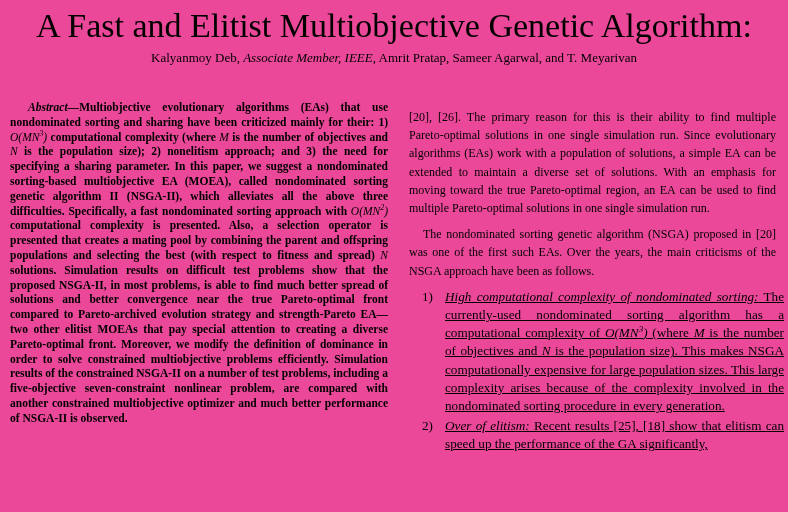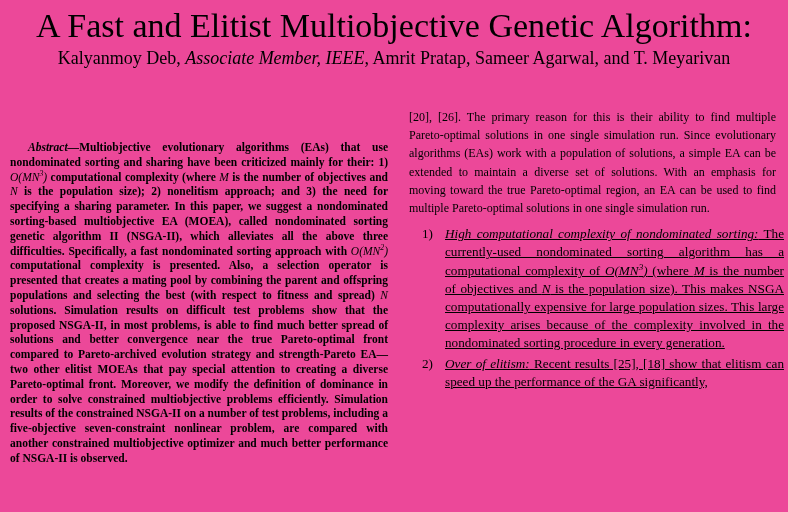--- a/index.html
+++ b/index.html
@@ -14,32 +14,32 @@
   }
   .header { text-align: center; padding-top: 5px; }
   .paper-title {
     font-size: 34px;
     font-weight: normal;
     line-height: 42px;
     margin: 0;
     letter-spacing: 0px;
   }
   .authors {
-    font-size: 18px;
+    font-size: 13px;
     line-height: 18px;
     margin-top: 2px;
   }
   .columns {
     display: flex;
     margin-top: 33px;
     padding-left: 10px;
     padding-right: 4px;
     gap: 13px;
   }
-  .col-left  { width: 378px; flex: 0 0 378px; margin-top: 40px; }
+  .col-left  { width: 378px; flex: 0 0 378px; }
   .col-right { width: 383px; flex: 1; }
 
   .abstract {
     margin: 0;
     font-weight: bold;
     font-size: 11.5px;
     line-height: 14.8px;
     text-align: justify;
     text-indent: 18px;
   }
@@ -88,20 +88,21 @@
   </div>
 
   <div class="columns">
 
     <div class="col-left">
       <p class="abstract"><span class="sg-bi">Abstract—</span><span>Multiobjective evolutionary algorithms (EAs) that use nondominated sorting and sharing have been criticized mainly for their: 1) </span><span class="sg-m">O(MN</span><span class="sg-msup">3</span><span class="sg-m">)</span><span> computational complexity (where </span><span class="sg-m">M</span><span> is the number of objectives and </span><span class="sg-m">N</span><span> is the population size); 2) nonelitism approach; and 3) the need for specifying a sharing parameter. In this paper, we suggest a nondominated sorting-based multiobjective EA (MOEA), called nondominated sorting genetic algorithm II (NSGA-II), which alleviates all the above three difficulties. Specifically, a fast nondominated sorting approach with </span><span class="sg-m">O(MN</span><span class="sg-msup">2</span><span class="sg-m">)</span><span> computational complexity is presented. Also, a selection operator is presented that creates a mating pool by combining the parent and offspring populations and selecting the best (with respect to fitness and spread) </span><span class="sg-m">N</span><span> solutions. Simulation results on difficult test problems show that the proposed NSGA-II, in most problems, is able to find much better spread of solutions and better convergence near the true Pareto-optimal front compared to Pareto-archived evolution strategy and strength-Pareto EA—two other elitist MOEAs that pay special attention to creating a diverse Pareto-optimal front. Moreover, we modify the definition of dominance in order to solve constrained multiobjective problems efficiently. Simulation results of the constrained NSGA-II on a number of test problems, including a five-objective seven-constraint nonlinear problem, are compared with another constrained multiobjective optimizer and much better performance of NSGA-II is observed.</span></p>
     </div>
 
     <div class="col-right">
       <p class="body-par"><span>[20], [26]. The primary reason for this is their ability to find multiple Pareto-optimal solutions in one single simulation run. Since evolutionary algorithms (EAs) work with a population of solutions, a simple EA can be extended to maintain a diverse set of solutions. With an emphasis for moving toward the true Pareto-optimal region, an EA can be used to find multiple Pareto-optimal solutions in one single simulation run.</span></p>
+      <p class="body-par par-indent"><span>The nondominated sorting genetic algorithm (NSGA) proposed in [20] was one of the first such EAs. Over the years, the main criticisms of the NSGA approach have been as follows.</span></p>
 
       <div class="criticism-list">
         <div class="list-item">
           <span class="num">1)</span>
           <span class="txt"><span class="sg-i">High computational complexity of nondominated sorting:</span><span> The currently-used nondominated sorting algorithm has a computational complexity of </span><span class="sg-m">O(MN</span><span class="sg-msup">3</span><span class="sg-m">)</span><span> (where </span><span class="sg-m">M</span><span> is the number of objectives and </span><span class="sg-m">N</span><span> is the population size). This makes NSGA computationally expensive for large population sizes. This large complexity arises because of the complexity involved in the nondominated sorting procedure in every generation.</span></span>
         </div>
         <div class="list-item">
           <span class="num">2)</span>
           <span class="txt"><span class="sg-i">Over of elitism:</span><span> Recent results [25], [18] show that elitism can speed up the performance of the GA significantly,</span></span>
         </div>

